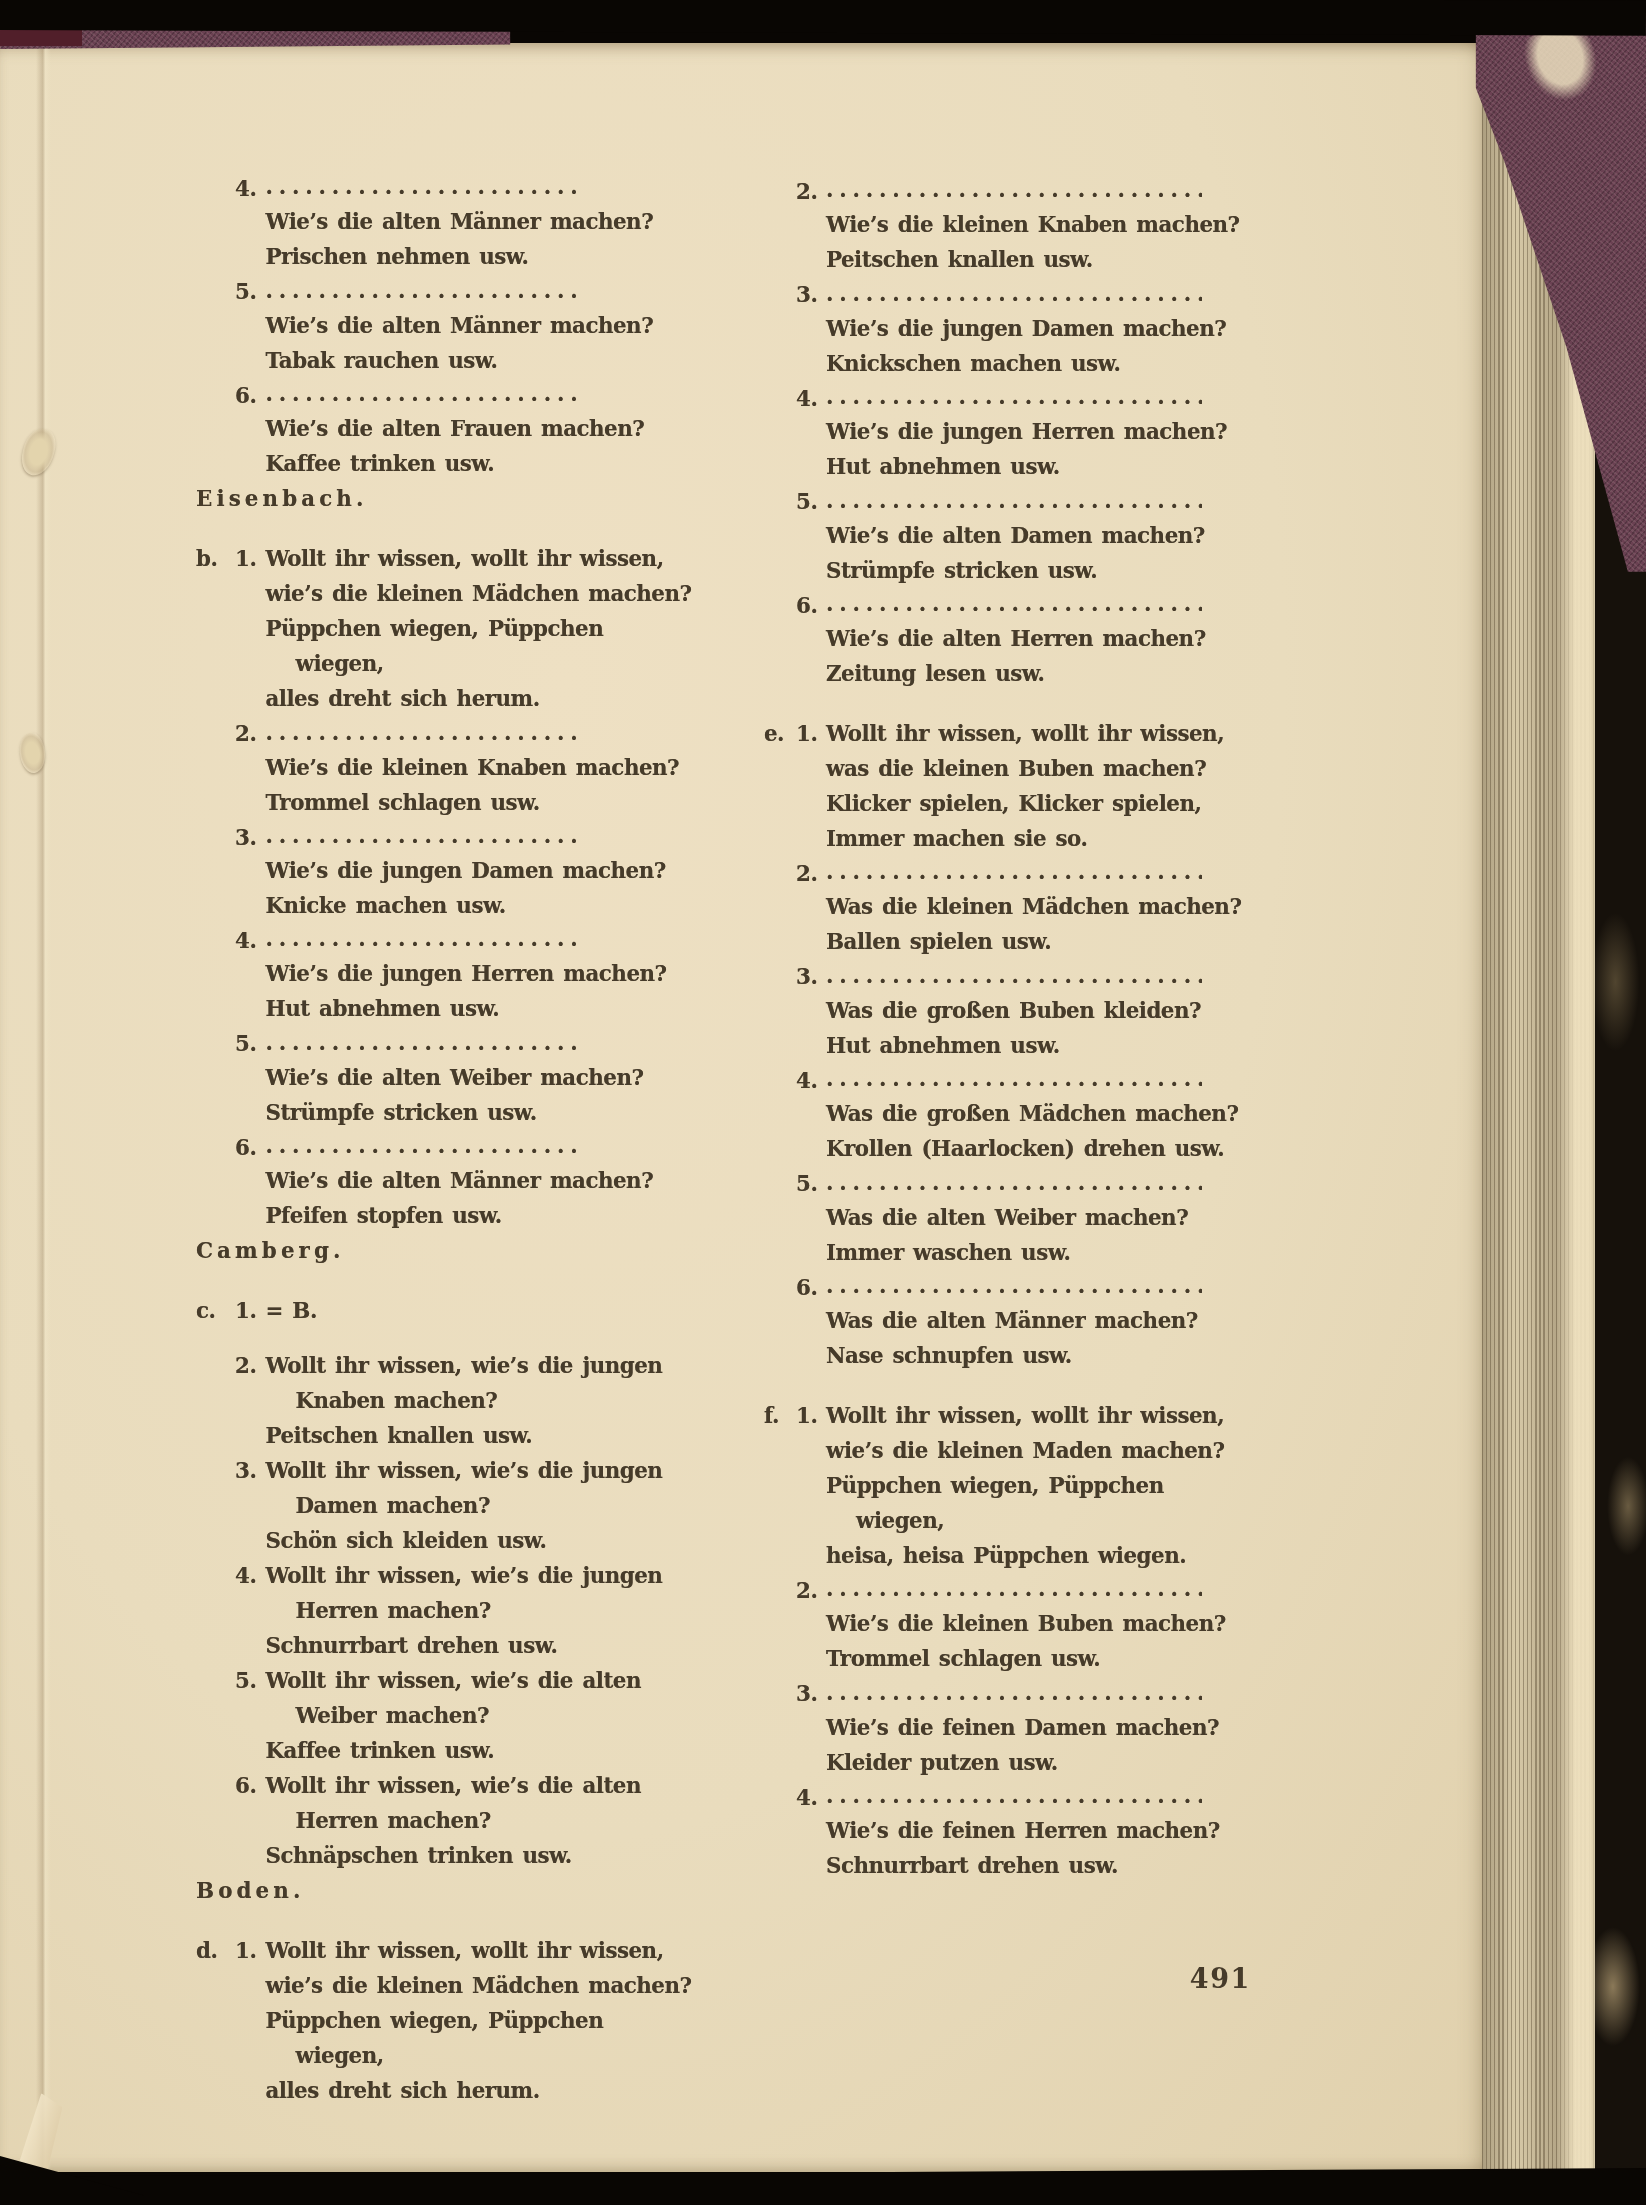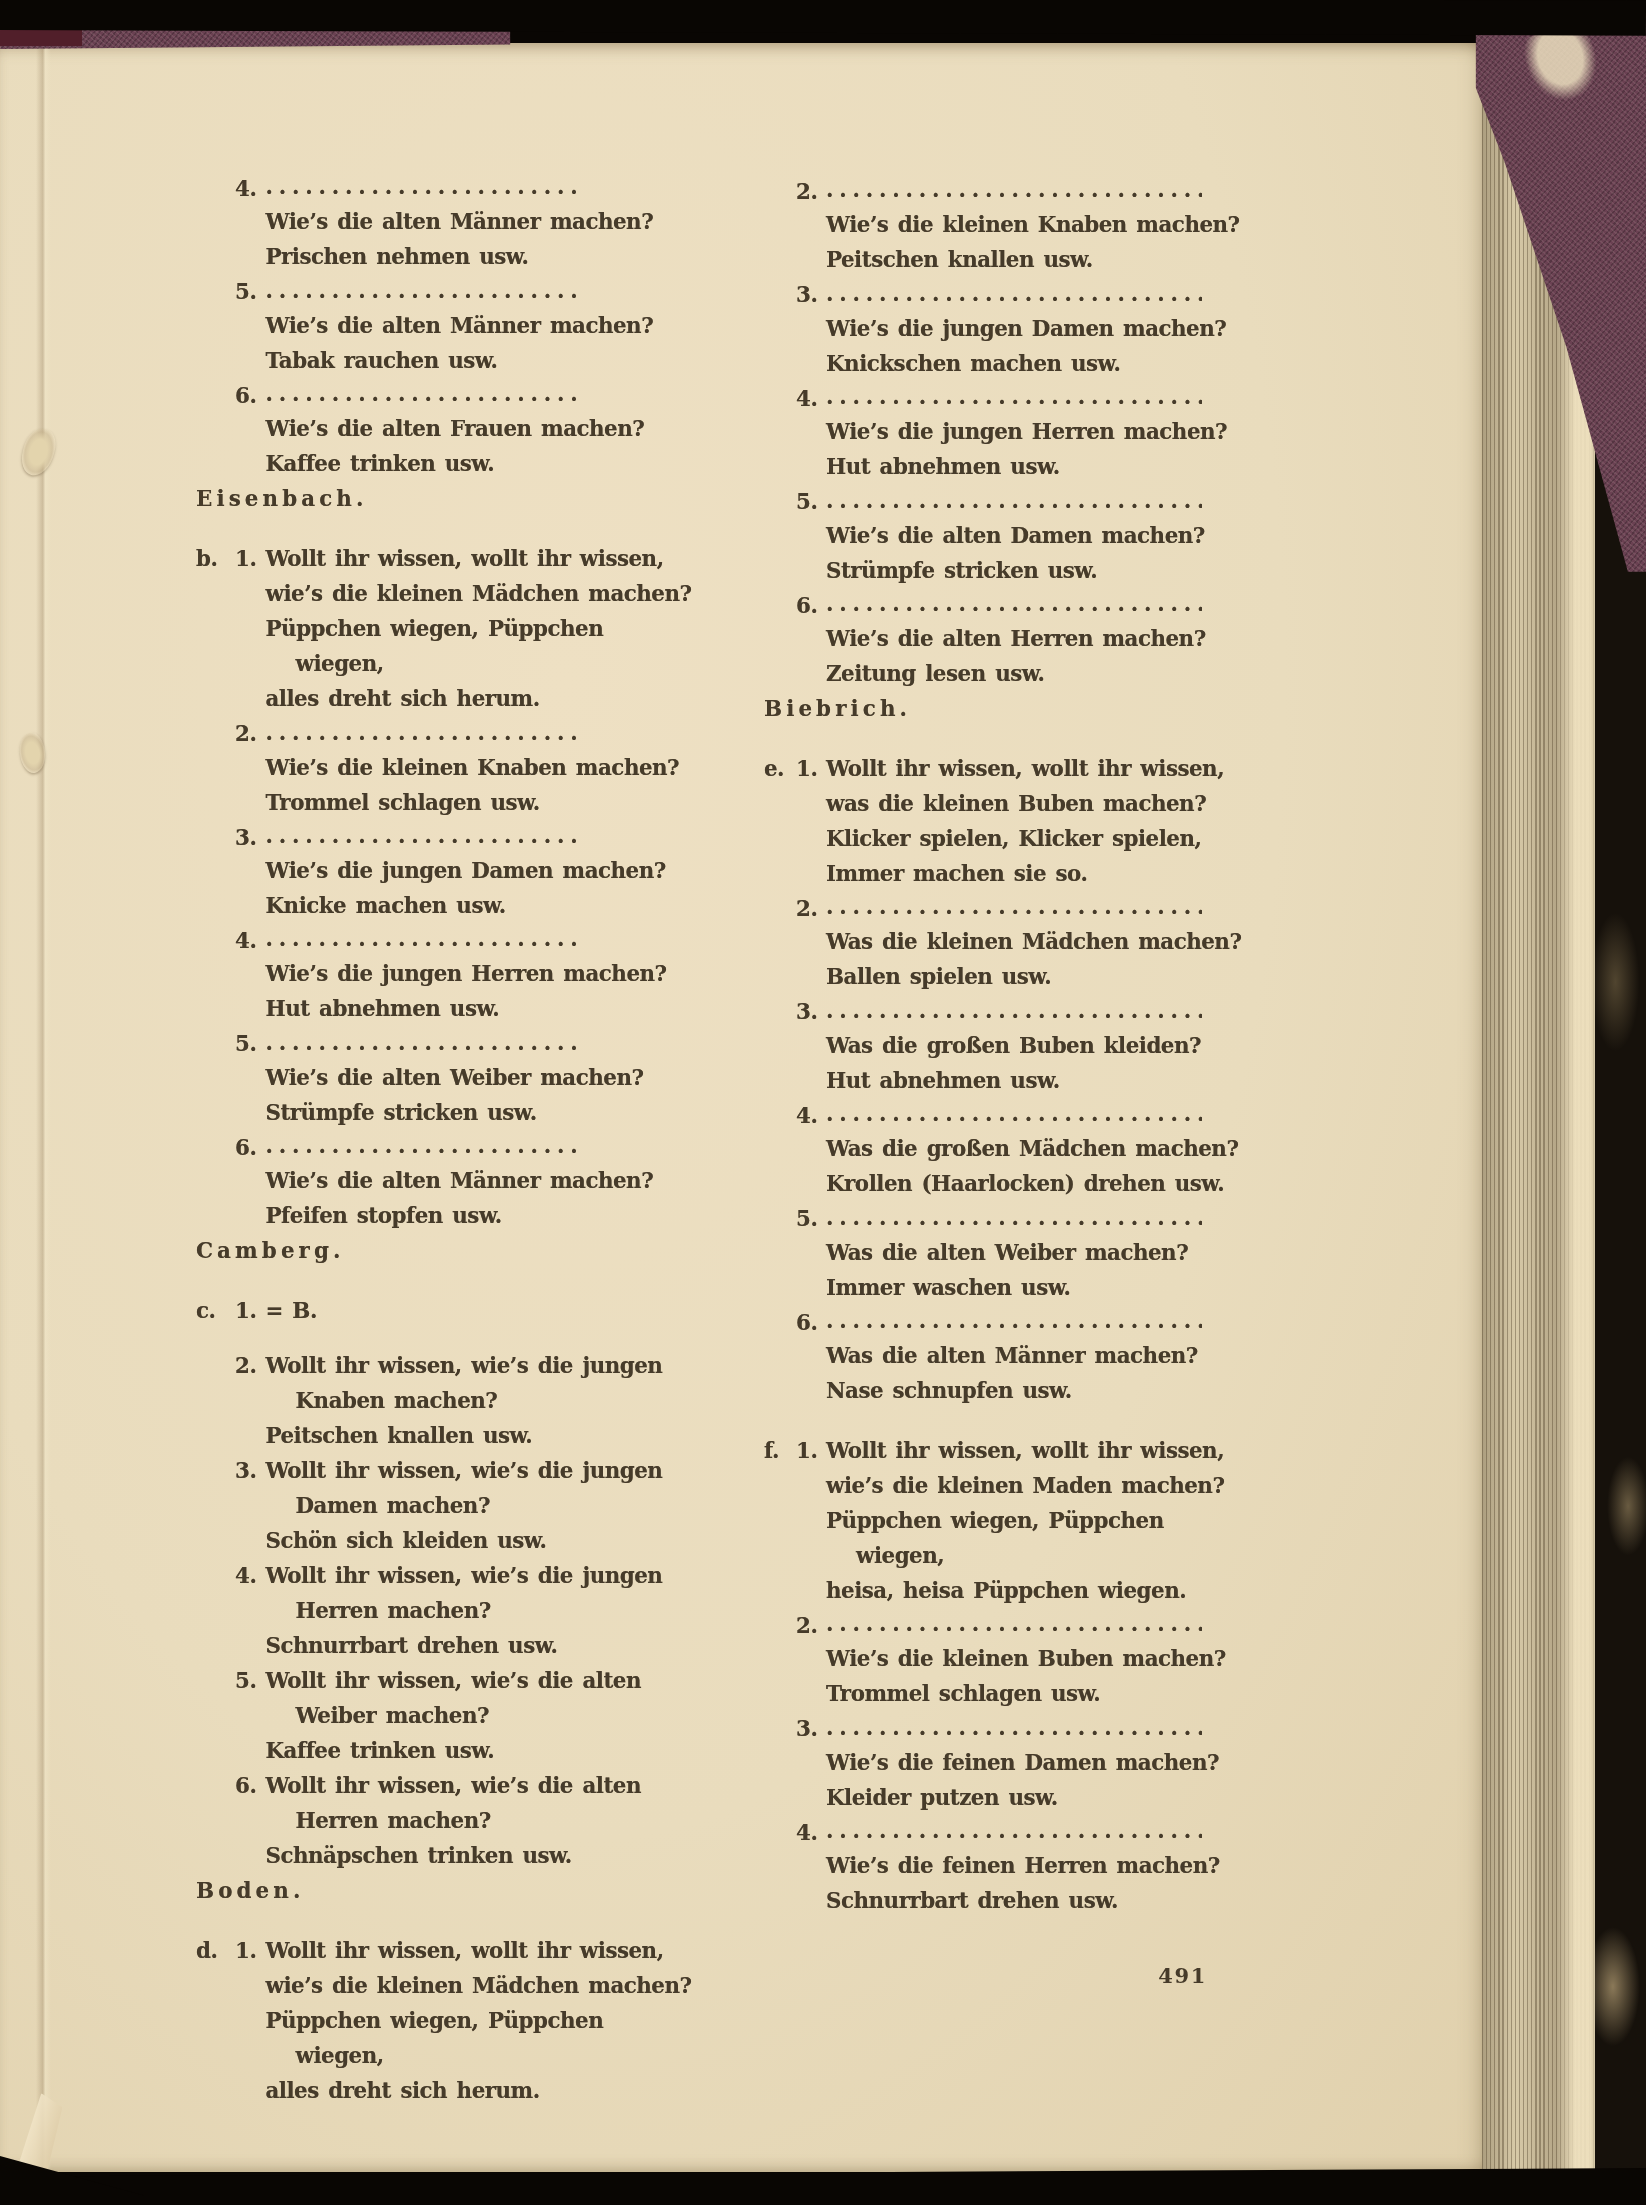--- a/index.html
+++ b/index.html
@@ -45,22 +45,22 @@
   .item.gap{margin-top:25px;}
   .item.gap-sm{margin-top:20px;}
   .letter,.num{white-space:nowrap;align-self:start;}
   .content{min-width:0;}
   .vline{white-space:nowrap;}
   .vline.ind{padding-left:30px;}
   .dots{white-space:nowrap;overflow:hidden;font-size:21.4px;letter-spacing:5.8px;
     margin-top:-1.6px;}
   .sig{text-align:left;padding-right:3.3px;letter-spacing:4.1px;line-height:35px;}
 
-  .page-number{position:absolute;left:1100px;top:1920px;width:107px;text-align:right;
-    font-size:21px;font-weight:bold;letter-spacing:1.6px;color:var(--ink);
+  .page-number{position:absolute;left:1144px;top:1920px;width:107px;text-align:right;
+    font-size:27px;font-weight:bold;letter-spacing:1.6px;color:var(--ink);
     font-family:"DejaVu Serif","Liberation Serif",serif;}
 
   
   .fore-edge{position:absolute;left:1482px;top:44px;width:120px;height:2127px;
     background-color:var(--edge);
     background-image:
       linear-gradient(90deg, rgba(90,75,50,.35), rgba(90,75,50,0) 28%, rgba(90,75,50,.28) 62%, rgba(238,224,190,.95) 78%, rgba(238,224,190,.9) 90%, rgba(90,75,50,.3) 100%),
       repeating-linear-gradient(90deg, rgba(105,90,65,.5) 0 1.2px, rgba(0,0,0,0) 1.2px 4.1px);}
   .cover{position:absolute;left:1595px;top:21.4px;width:51px;height:2184px;
     background-color:#16110b;
@@ -288,21 +288,20 @@
         </div>
         <div class="item">
           <span class="letter"></span>
           <span class="num">6.</span>
           <div class="content">
             <div class="dots">........................................</div>
             <div class="vline">Wie’s die alten Herren machen?</div>
             <div class="vline">Zeitung lesen usw.</div>
           </div>
         </div>
-        <div class="sig">Biebrich.</div>
         <div class="item gap">
           <span class="letter">e.</span>
           <span class="num">1.</span>
           <div class="content">
             <div class="vline">Wollt ihr wissen, wollt ihr wissen,</div>
             <div class="vline">was die kleinen Buben machen?</div>
             <div class="vline">Klicker spielen, Klicker spielen,</div>
             <div class="vline">Immer machen sie so.</div>
           </div>
         </div>

